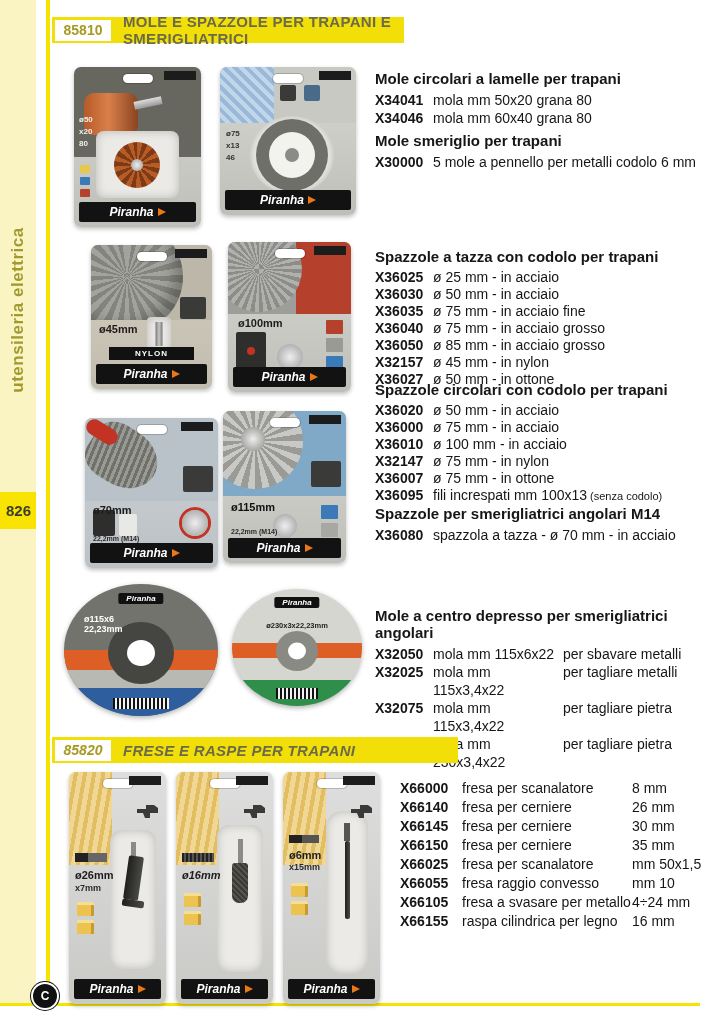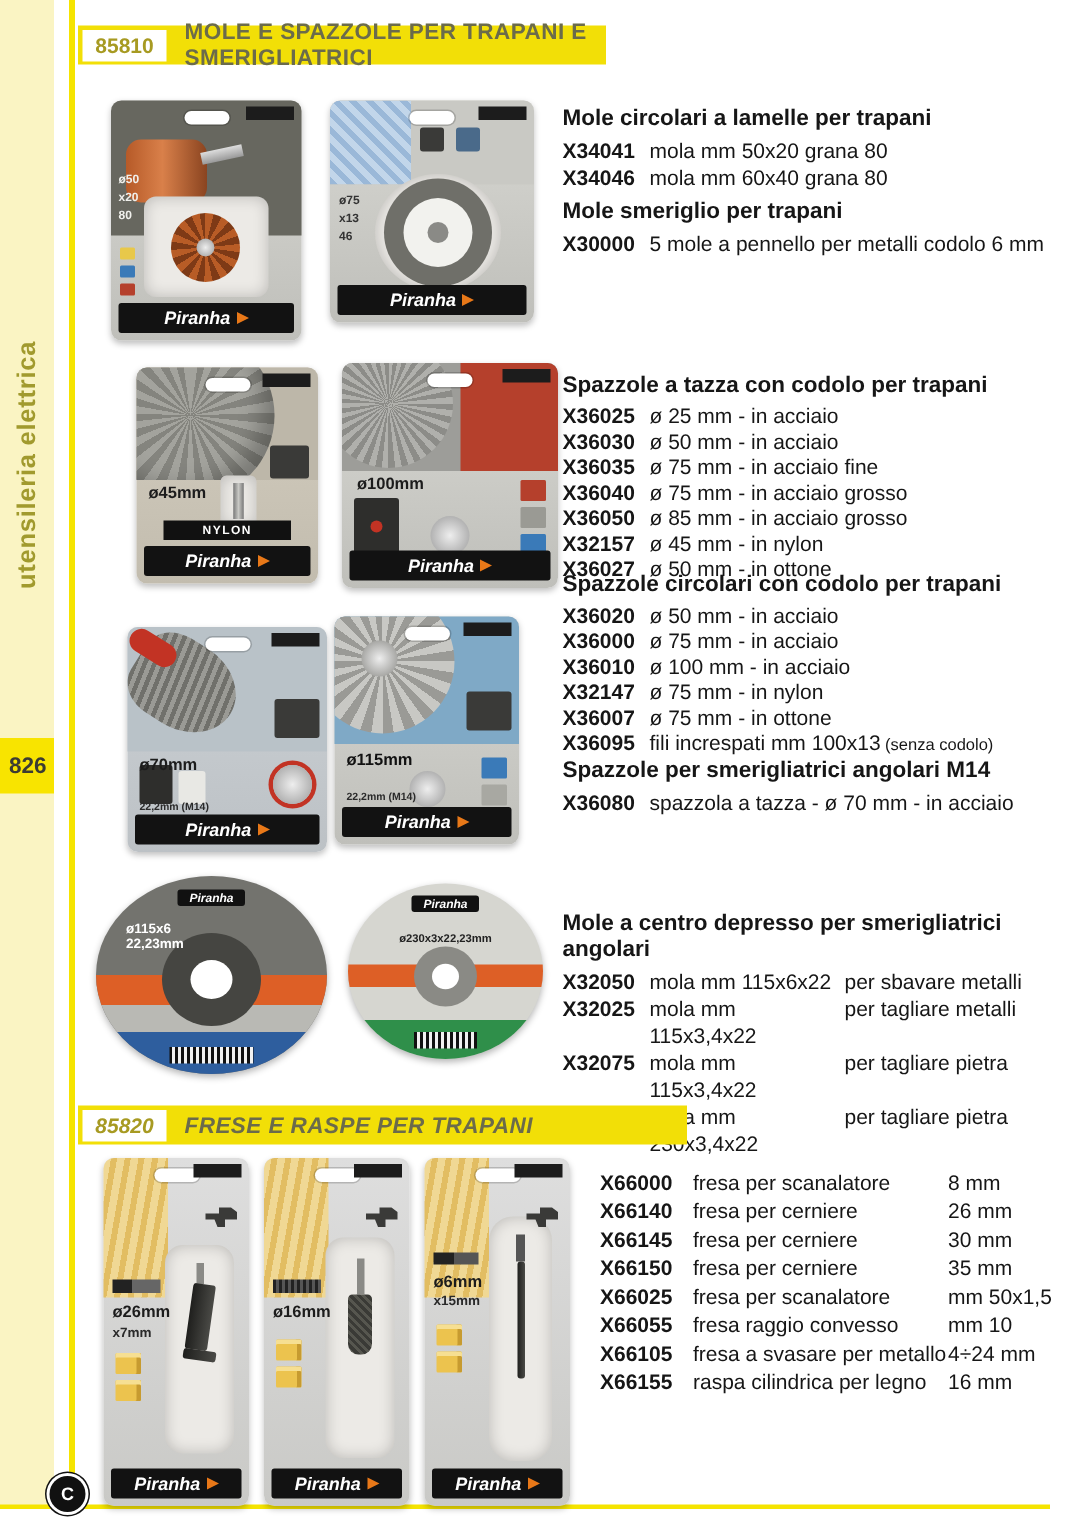--- a/index.html
+++ b/index.html
@@ -153,21 +153,21 @@
     <div class="blister" style="left:46%;top:50%;width:24px;height:34px;border-radius:4px;">
       <div style="position:absolute;left:50%;top:5px;transform:translateX(-50%);width:7px;height:24px;background:linear-gradient(90deg,#777,#c8c8c4,#777);"></div>
     </div>
     <div style="position:absolute;bottom:29px;left:15%;width:70%;height:13px;background:#111;color:#fff;font-size:8px;font-weight:bold;letter-spacing:1px;display:flex;align-items:center;justify-content:center;z-index:5;">NYLON</div>
     <div class="pbar">
         <span>Piranha</span>
         <span class="fish"></span>
       </div>
   </div>
 
-  <div class="pack" style="left:228px;top:242px;width:123px;height:150px;padding-left:21px;">
+  <div class="pack" style="left:228px;top:242px;width:123px;height:150px;">
     <div class="photo" style="height:48%;background:#9d9d99;">
       <div style="position:absolute;right:0;top:0;width:45%;height:100%;background:#b5402c;"></div>
       <div class="wheel" style="left:-12px;top:-16px;width:86px;height:86px;background:repeating-conic-gradient(#b0b0ac 0 6deg,#8c8c88 6deg 12deg);"></div>
     </div>
     <div class="hole"></div>
     <div class="chip"></div>
     <div class="dia" style="left:10px;top:50%;">ø100mm</div>
     <div class="thumbdark" style="left:8px;top:60%;width:30px;height:38px;background:#2e2e2c;">
       <div style="width:8px;height:8px;border-radius:50%;background:#c23324;"></div>
     </div>
@@ -391,21 +391,21 @@
   </div>
 
   <div class="pack" style="left:176px;top:772px;width:97px;height:232px;background:linear-gradient(#dedede,#c9c9c6);">
     <div class="wood"></div>
     <div class="hole"></div>
     <div class="chip"></div>
     <svg style="position:absolute;top:30px;right:6px;z-index:4;" width="24" height="17" viewBox="0 0 24 17">
         <path fill="#3a3a38" d="M1 7h9V3h8l4 3v5h-8v5h-5l-2-5H1z"></path>
       </svg>
     <div style="position:absolute;left:6px;top:35%;width:32px;height:9px;background:repeating-linear-gradient(90deg,#222 0 2px,#555 2px 4px);z-index:4;"></div>
-    <div class="dia" style="left:6px;top:42%;">ø16mm</div>
+    <div class="dia" style="left:6px;top:42%;font-style:italic;">ø16mm</div>
     <div class="icons" style="left:8px;top:52%;">
       <div class="cube"></div>
       <div class="cube"></div>
     </div>
     <div class="blister" style="left:42%;top:23%;width:48%;height:63%;border-radius:12px;display:flex;flex-direction:column;align-items:center;padding-top:14px;box-sizing:border-box;">
       <div class="bitshaft" style="height:24px;"></div>
       <div style="width:16px;height:40px;border-radius:3px 3px 7px 7px;background:repeating-linear-gradient(45deg,#3a3a36 0 2px,#56564f 2px 4px);"></div>
     </div>
     <div class="pbar">
         <span>Piranha</span>

